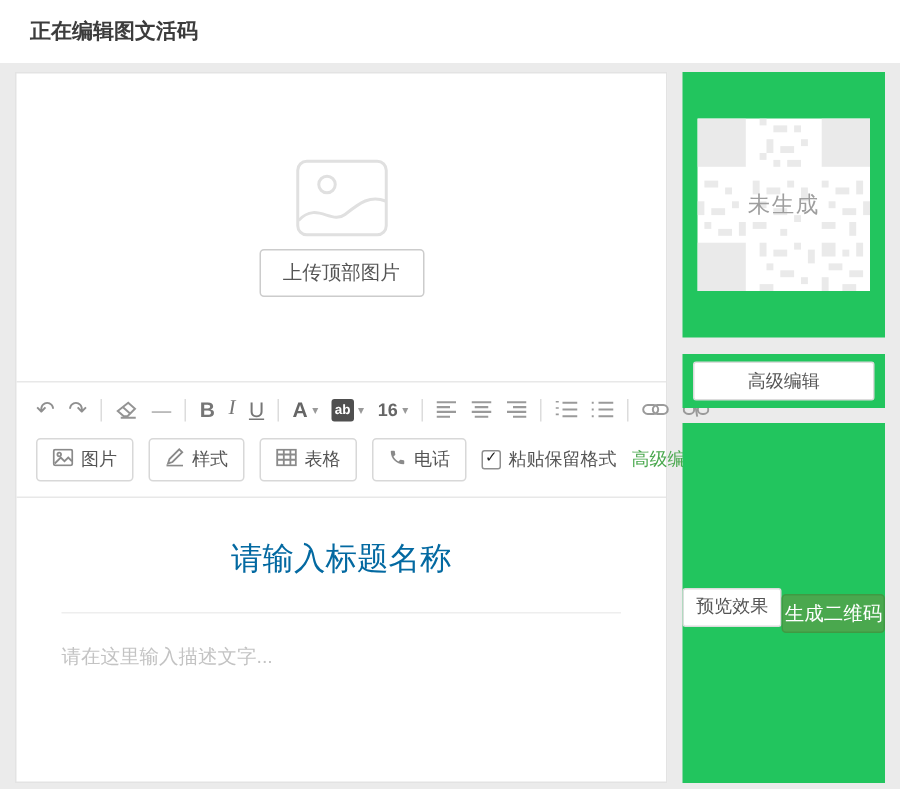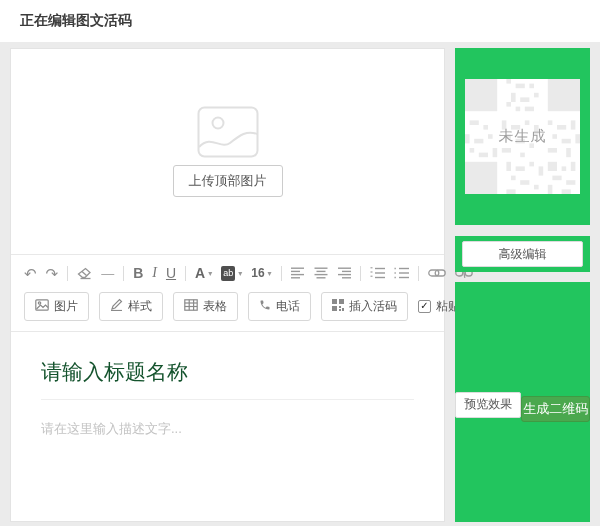--- a/index.html
+++ b/index.html
@@ -32,39 +32,39 @@
   
   .toolbar{border-bottom:1px solid #e8e8e8; padding:3px 0 9px;}
   .tb-row1{display:flex; align-items:center; height:30px; padding:0 13px; gap:9px;}
   .ic{color:#8f8f8f; font-size:15px; line-height:1; display:inline-flex; align-items:center; cursor:pointer;}
   .ic svg{display:block;}
   .glyph-b{font-weight:bold; color:#767676; font-size:14px;}
   .glyph-i{font-style:italic; font-family:"Liberation Serif","DejaVu Serif",serif; color:#767676; font-size:14px;}
   .glyph-u{text-decoration:underline; color:#767676; font-size:14px;}
   .ctl{display:inline-flex; align-items:center; cursor:pointer;}
   .ctl .letterA{font-size:14px; font-weight:bold; color:#666;}
-  .ctl .ab{background:#4f4f4f; color:#fff; font-size:9px; font-weight:normal; line-height:1; padding:3px 2px; border-radius:2px;}
+  .ctl .ab{background:#4f4f4f; color:#fff; font-size:9px; font-weight:bold; line-height:1; padding:3px 2px; border-radius:2px;}
   .ctl .fs{font-size:12px; color:#666;}
   .caret{font-style:normal; font-size:8px; color:#999; margin-left:3px;}
   .sep{width:1px; height:15px; background:#dcdcdc; flex:none;}
   .tb-row2{display:flex; align-items:center; height:32px; padding:0 13px; gap:10px; margin-top:2px;}
   .ins-btn{
     display:inline-flex; align-items:center; gap:5px;
     background:#fff; border:1px solid #d8d8d8; border-radius:3px;
     padding:5px 10px; font-size:12px; color:#555; cursor:pointer; white-space:nowrap;
   }
   .chk{display:inline-flex; align-items:center; gap:5px; font-size:12px; color:#555; cursor:pointer; white-space:nowrap;}
   .chk .box{
     width:13px; height:13px; border:1px solid #8f8f8f; border-radius:2px; background:#fff;
     display:flex; align-items:center; justify-content:center; font-size:10px; color:#222; line-height:1;
   }
   .adv-link{color:var(--accent); font-size:12px; text-decoration:none; white-space:nowrap; cursor:pointer;}
   
   .content{padding:26px 30px 0;}
-  .title-input{font-size:21px; color:#14532d; padding-bottom:13px; border-bottom:1px solid #eee; cursor:text;}
+  .title-input{font-size:21px; color:#0369a1; padding-bottom:22px; border-bottom:1px solid #eee; cursor:text;text-align:center;}
   .desc-input{font-size:13px; color:#c3c3c3; margin-top:20px; cursor:text;}
   
   .card{position:absolute; left:455px; width:135px; background:#22c55e;}
   .qr-card{top:48px; height:177px;}
   .qr-box{position:relative; width:115px; height:115px; margin:31px auto 0; background:#fff;}
   .qr-box svg{position:absolute; left:0; top:0; width:100%; height:100%;}
   .qr-status{
     position:absolute; left:0; top:0; width:100%; height:100%;
     display:flex; align-items:center; justify-content:center;
     font-size:15px; color:#9e9e9e; letter-spacing:1px;
@@ -225,33 +225,20 @@
         </span>
         <span>表格</span>
       </button>
       <button class="ins-btn">
         <span>
           <svg width="12" height="12" viewBox="0 0 24 24" fill="#8a8a8a">
             <path d="M6.62 10.79c1.44 2.83 3.76 5.14 6.59 6.59l2.2-2.2c.27-.27.67-.36 1.02-.24 1.12.37 2.33.57 3.57.57.55 0 1 .45 1 1V20c0 .55-.45 1-1 1-9.39 0-17-7.61-17-17 0-.55.45-1 1-1h3.5c.55 0 1 .45 1 1 0 1.25.2 2.45.57 3.57.11.35.03.74-.25 1.02l-2.2 2.2z"></path>
           </svg>
         </span>
         <span>电话</span>
-      </button>
-      <button class="ins-btn">
-        <span>
-          <svg width="12" height="12" viewBox="0 0 12 12" fill="#8a8a8a">
-            <rect x="0" y="0" width="5" height="5"></rect>
-            <rect x="7" y="0" width="5" height="5"></rect>
-            <rect x="0" y="7" width="5" height="5"></rect>
-            <rect x="7" y="7" width="2" height="2"></rect>
-            <rect x="10" y="9" width="2" height="3"></rect>
-            <rect x="7" y="10" width="2" height="2"></rect>
-          </svg>
-        </span>
-        <span>插入活码</span>
       </button>
       <label class="chk">
         <span class="box">
           <i style="font-style:normal;">✓</i>
         </span>
         <span>粘贴保留格式</span>
       </label>
       <a class="adv-link">高级编辑</a>
     </div>
   </div>

